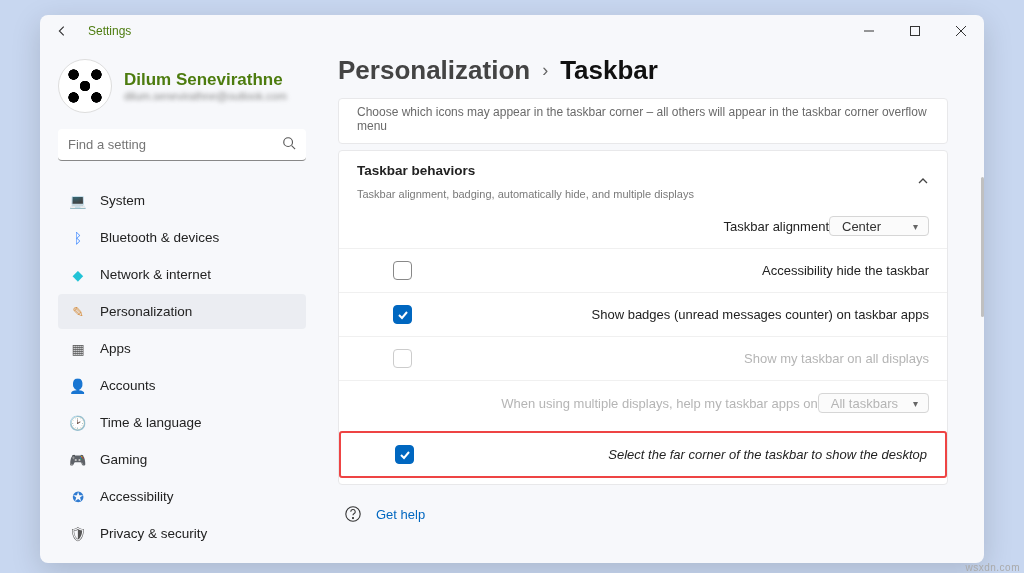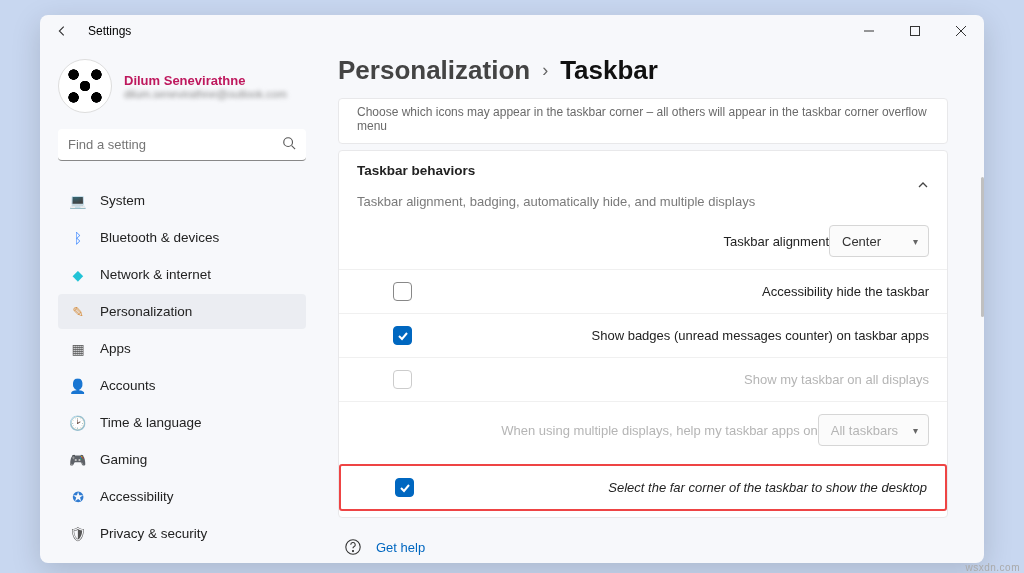--- a/index.html
+++ b/index.html
@@ -1,60 +1,60 @@
 <!DOCTYPE html>
 <html><head>
 <meta charset="utf-8">
 <style>
   * { box-sizing: border-box; margin: 0; padding: 0; font-family: "Segoe UI", -apple-system, sans-serif; }
   body { background: #c8d7f0; width: 1024px; height: 573px; overflow: hidden; position: relative; }
   .window { position: absolute; left: 40px; top: 15px; right: 40px; bottom: 10px; background: #f7f8fb; border-radius: 8px; box-shadow: 0 8px 30px rgba(0,0,0,0.15); display: flex; flex-direction: column; overflow: hidden; }
   .titlebar { height: 32px; display: flex; align-items: center; padding: 0 12px; position: relative; }
   .titlebar-back { width: 20px; height: 20px; display: flex; align-items: center; justify-content: center; cursor: pointer; }
-  .titlebar-title { font-size: 12px; margin-left: 16px; color: #000000; }
+  .titlebar-title { font-size: 12px; margin-left: 16px; color: #4d7c0f; }
   .winbtns { position: absolute; right: 0; top: 0; display: flex; }
   .winbtn { width: 46px; height: 32px; display: flex; align-items: center; justify-content: center; cursor: pointer; }
   .content { flex: 1; display: flex; overflow: hidden; }
   .sidebar { width: 280px; padding: 12px 14px 12px 18px; display: flex; flex-direction: column; }
   .profile { display: flex; align-items: center; gap: 12px; margin-bottom: 16px; }
   .avatar { width: 54px; height: 54px; border-radius: 50%; background: #fff; position: relative; overflow: hidden; border: 1px solid #ddd; }
   .avatar::before { content:""; position:absolute; inset:0; background:
     radial-gradient(circle at 28% 28%, #000 0 5px, transparent 5.5px),
     radial-gradient(circle at 72% 28%, #000 0 5px, transparent 5.5px),
     radial-gradient(circle at 28% 72%, #000 0 5px, transparent 5.5px),
     radial-gradient(circle at 72% 72%, #000 0 5px, transparent 5.5px),
     radial-gradient(circle at 50% 50%, #000 0 5px, transparent 5.5px);
   }
-  .profile-name { font-size: 13px; font-weight: 600; color: #be185d; }
+  .profile-name { font-size: 17px; font-weight: 600; color: #4d7c0f; }
   .profile-email { font-size: 11px; color: #888; filter: blur(2px); }
   .searchbox { position: relative; margin-bottom: 22px; }
   .searchbox input { width: 100%; height: 32px; border: none; border-bottom: 1px solid #888; background: #fff; border-radius: 4px; padding: 0 34px 0 10px; font-size: 13px; color: #444; }
   .searchbox .sicon { position: absolute; right: 10px; top: 50%; transform: translateY(-50%); color: #555; }
   .navlist { display: flex; flex-direction: column; gap: 2px; flex:1; overflow:auto; }
   .navitem { display: flex; align-items: center; gap: 14px; height: 36px; padding: 0 12px; border-radius: 4px; cursor: pointer; font-size: 13.5px; color: #222; position: relative; }
   .navitem.active { background: #ebedf2; }
   .navitem.active::before { content:""; position:absolute; left:-6px; top:9px; bottom:9px; width:3px; background:#0067c0; border-radius:2px; }
   .navicon { width: 16px; height: 16px; display: flex; align-items: center; justify-content: center; font-size: 14px; }
   .main { flex: 1; padding: 8px 30px 8px 18px; overflow: hidden; position: relative; display:flex; flex-direction:column; }
   .breadcrumb { display: flex; align-items: center; gap: 12px; margin-bottom: 12px; }
   .bc-parent { font-size: 26px; font-weight: 600; color: #444; }
   .bc-sep { font-size: 18px; color: #666; }
   .bc-current { font-size: 26px; font-weight: 700; color: #111; }
   .scroll { flex:1; overflow-y:auto; padding-right:6px; }
   .card { background: #fff; border: 1px solid #e8e8ea; border-radius: 4px; margin-bottom: 6px; }
   .card-desc { padding: 6px 18px 10px 18px; font-size: 12px; color: #6a6a6a; }
   .section-head { display:flex; align-items:center; justify-content:space-between; padding: 12px 18px 4px 18px; }
   .section-title { font-size: 13.5px; color: #222; font-weight:700; }
-  .section-sub { font-size: 13px; color: #7a7a7a; margin-top:16px; }
+  .section-sub { font-size: 11px; color: #7a7a7a; margin-top:10px; }
   .chev { color:#444; }
   .row { display:flex; align-items:center; padding: 12px 18px 12px 54px; font-size: 13px; color:#222; border-top: 1px solid #f0f0f0; }
   .row.first { border-top:none; }
   .row .label { flex:1;text-align:right; }
   .row.disabled { color:#b5b5b5; }
-  .select { border:1px solid #d6d6d6; border-radius:4px; background:#fbfbfb; height:32px; min-width:100px; padding:0 30px 0 12px; font-size:13px; color:#333; display:flex; align-items:center; position:relative; }
+  .select { border:1px solid #d6d6d6; border-radius:4px; background:#fbfbfb; height:20px; min-width:100px; padding:0 30px 0 12px; font-size:13px; color:#333; display:flex; align-items:center; position:relative; }
   .select.disabled { color:#b5b5b5; }
   .select .caret { position:absolute; right:10px; top:50%; transform:translateY(-50%); color:#666; font-size:10px; }
   .cb { width:19px; height:19px; border:1px solid #888; border-radius:4px; background:#fff; margin-right:15px; display:flex; align-items:center; justify-content:center; flex-shrink:0; }
   .cb.checked { background:#0067c0; border-color:#0067c0; }
   .cb.checked svg { stroke:#fff; }
   .cb.disabled { border-color:#ccc; }
   .row-hl { border:2px solid #e44; border-radius:3px; margin: 6px 0; }
   .row-hl .row { border-top:none;font-style:italic; }
   .help { display:flex; align-items:center; gap:14px; padding: 14px 18px 8px 6px; }
   .help a { color:#0067c0; font-size:13px; text-decoration:none; }

